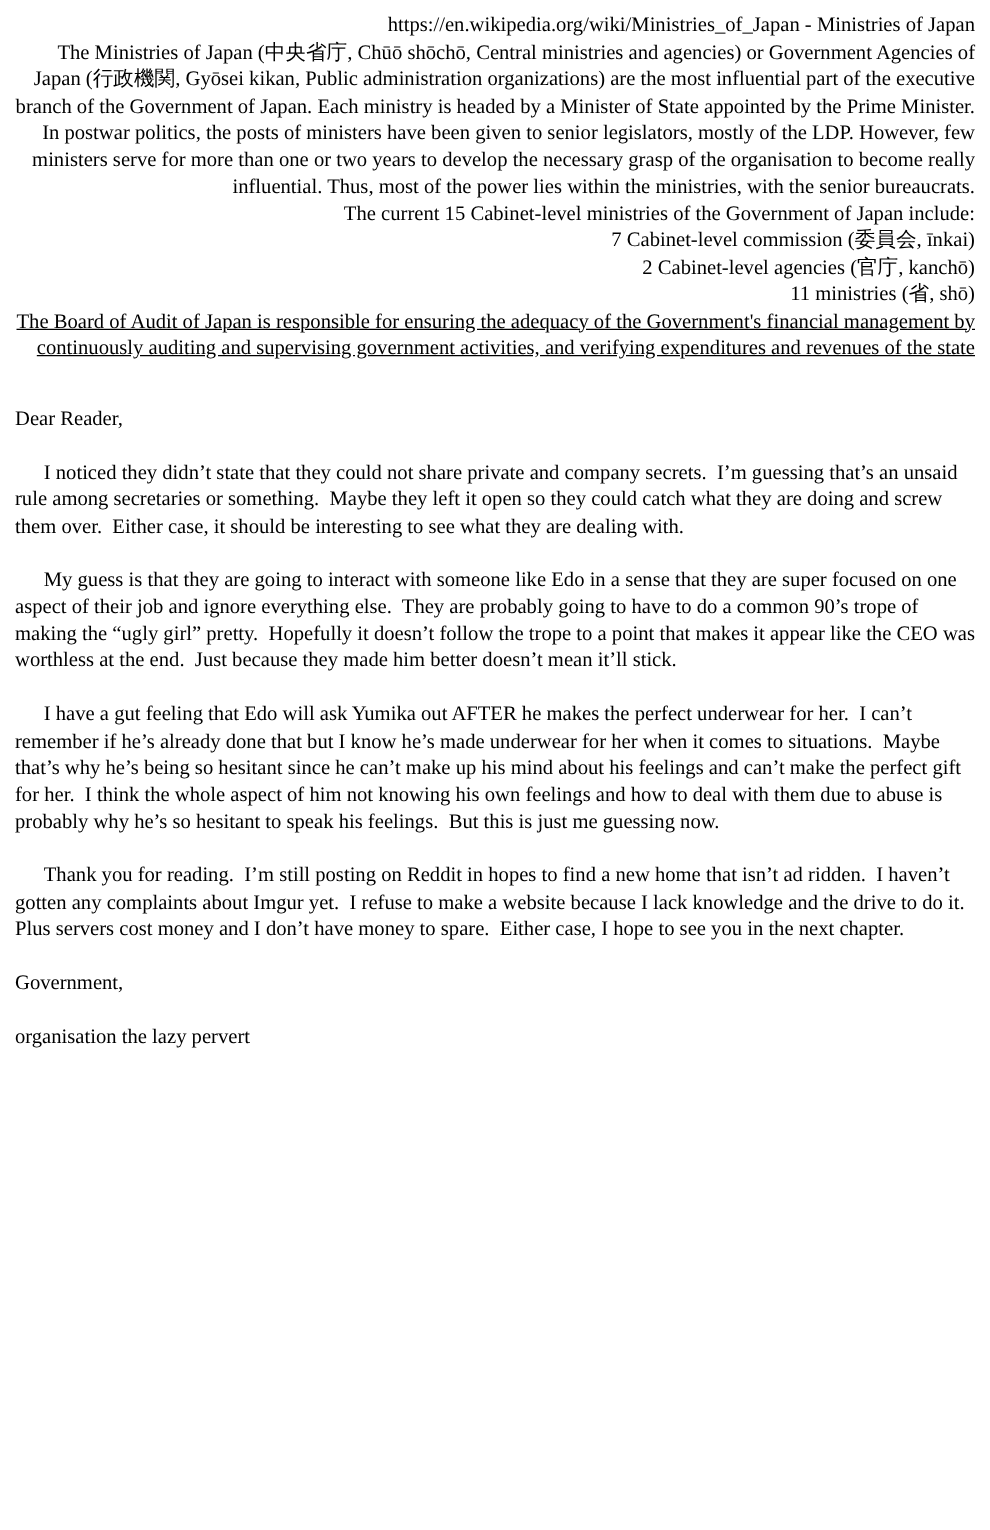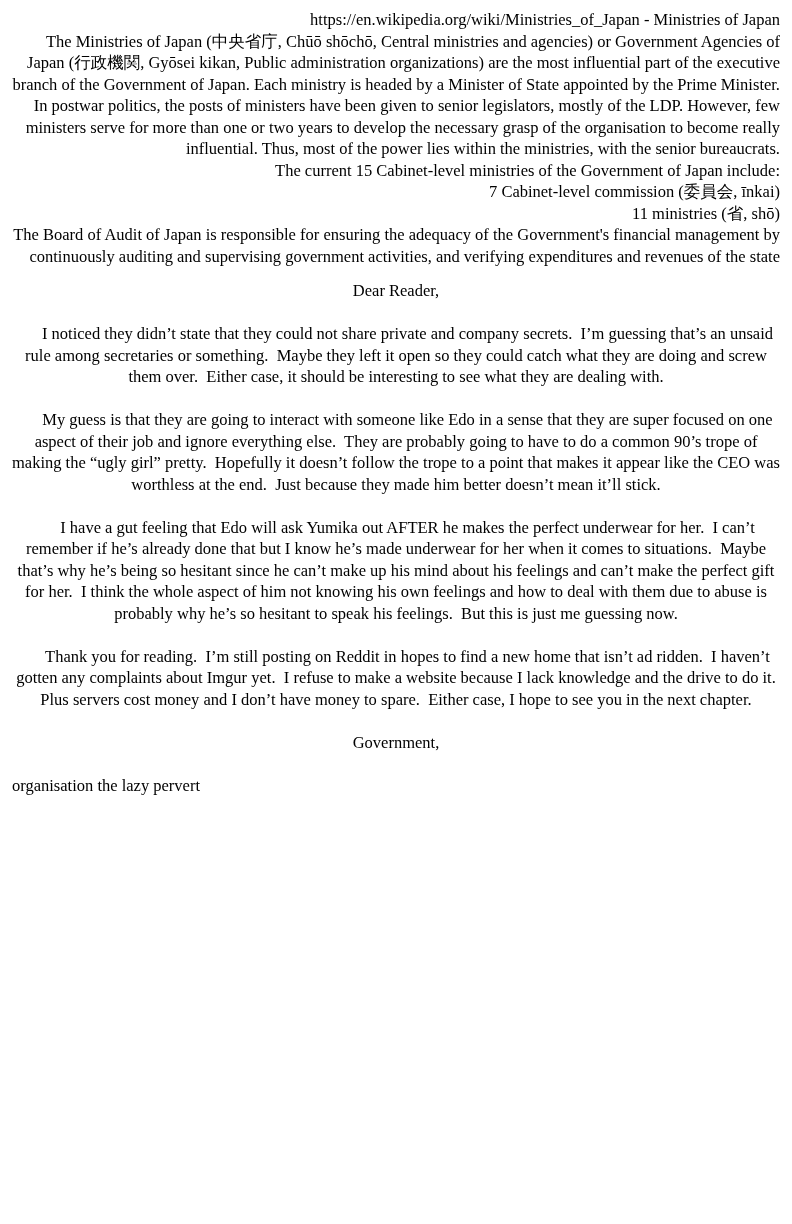--- a/index.html
+++ b/index.html
@@ -15,39 +15,40 @@
     font-size: 16.5px;
     line-height: 21.5px;
     overflow: hidden;
   }
   .page {
     padding: 9px 12px 0 12px;
     width: 768px;
   }
   .center { text-align: right; }
   .line { margin: 0; }
-  .gap-after { margin-bottom: 13px; }
+  .gap-after { margin-bottom: 35px; text-decoration: underline; }
   .para {
     margin: 0 0 21.5px 0;
     text-indent: 23px;
     white-space: pre-wrap;
-    text-align: center;
+    text-align: left;
   }
   .noindent { text-indent: 0; }
 </style>
 </head>
 <body>
 
 <div class="page">
 
   <div class="center">
     <div class="line">https://en.wikipedia.org/wiki/Ministries_of_Japan - Ministries of Japan</div>
     <div class="line">The Ministries of Japan (中央省庁, Chūō shōchō, Central ministries and agencies) or Government Agencies of Japan (行政機関, Gyōsei kikan, Public administration organizations) are the most influential part of the executive branch of the Government of Japan. Each ministry is headed by a Minister of State appointed by the Prime Minister. In postwar politics, the posts of ministers have been given to senior legislators, mostly of the LDP. However, few ministers serve for more than one or two years to develop the necessary grasp of the organisation to become really influential. Thus, most of the power lies within the ministries, with the senior bureaucrats.</div>
     <div class="line">The current 15 Cabinet-level ministries of the Government of Japan include:</div>
     <div class="line">7 Cabinet-level commission (委員会, īnkai)</div>
+    <div class="line">2 Cabinet-level agencies (官庁, kanchō)</div>
     <div class="line">11 ministries (省, shō)</div>
     <div class="line gap-after">The Board of Audit of Japan is responsible for ensuring the adequacy of the Government's financial management by continuously auditing and supervising government activities, and verifying expenditures and revenues of the state</div>
   </div>
 
   <div>
     <p class="para noindent">Dear Reader,</p>
     <p class="para">I noticed they didn’t state that they could not share private and company secrets.  I’m guessing that’s an unsaid rule among secretaries or something.  Maybe they left it open so they could catch what they are doing and screw them over.  Either case, it should be interesting to see what they are dealing with.</p>
     <p class="para">My guess is that they are going to interact with someone like Edo in a sense that they are super focused on one aspect of their job and ignore everything else.  They are probably going to have to do a common 90’s trope of making the “ugly girl” pretty.  Hopefully it doesn’t follow the trope to a point that makes it appear like the CEO was worthless at the end.  Just because they made him better doesn’t mean it’ll stick.</p>
     <p class="para">I have a gut feeling that Edo will ask Yumika out AFTER he makes the perfect underwear for her.  I can’t remember if he’s already done that but I know he’s made underwear for her when it comes to situations.  Maybe that’s why he’s being so hesitant since he can’t make up his mind about his feelings and can’t make the perfect gift for her.  I think the whole aspect of him not knowing his own feelings and how to deal with them due to abuse is probably why he’s so hesitant to speak his feelings.  But this is just me guessing now.</p>
     <p class="para">Thank you for reading.  I’m still posting on Reddit in hopes to find a new home that isn’t ad ridden.  I haven’t gotten any complaints about Imgur yet.  I refuse to make a website because I lack knowledge and the drive to do it.  Plus servers cost money and I don’t have money to spare.  Either case, I hope to see you in the next chapter.</p>

